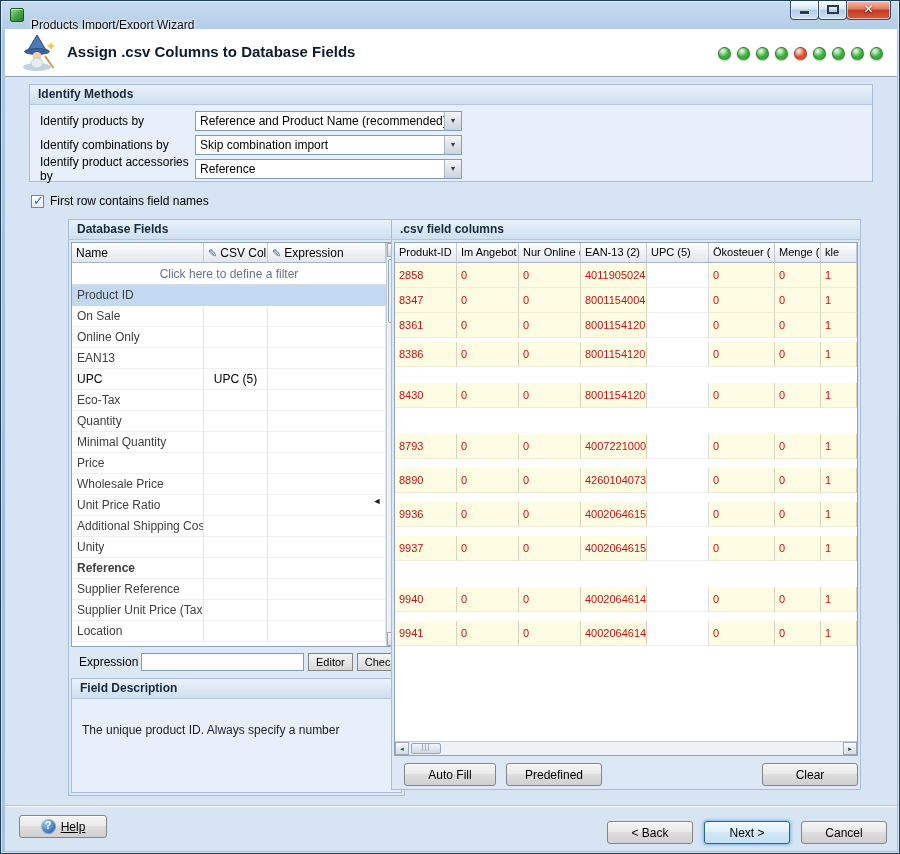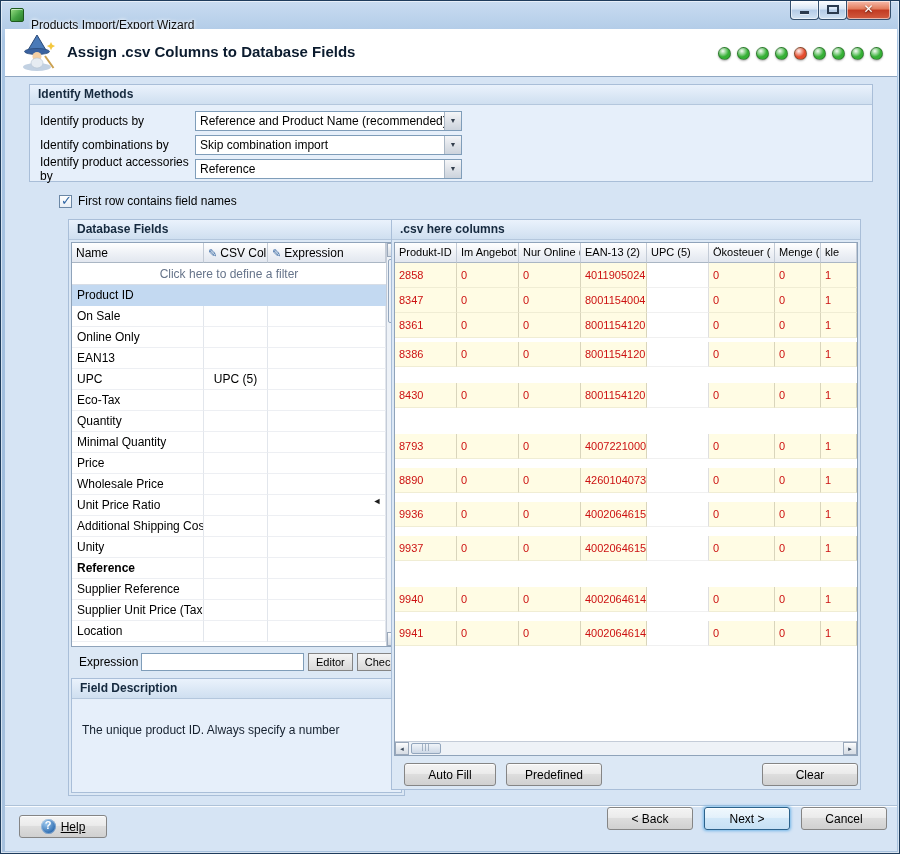--- a/index.html
+++ b/index.html
@@ -46,21 +46,21 @@
 .id-body { padding-top:4px; }
 .id-row { display:flex; align-items:center; height:24px; padding-left:10px; }
 .id-label { width:155px; }
 .combo { width:267px; height:20px; border:1px solid #7f9db9; background:#fff; display:flex; cursor:pointer; }
 .combo-text { flex:1; padding:2px 4px; white-space:nowrap; overflow:hidden; }
 .combo-btn { width:17px; border-left:1px solid #a9b6c4; position:relative;
   background:linear-gradient(180deg,#f5f6f8,#dfe3e9 50%,#ccd3dc); }
 .combo-btn::after { content:"▼"; position:absolute; left:0; right:0; top:5px; text-align:center; font-size:7px; color:#333e4c; }
 
 
-.check-row { position:absolute; left:26px; top:117px; display:flex; align-items:center; gap:6px; cursor:pointer;margin-left:28px; }
+.check-row { position:absolute; left:26px; top:117px; display:flex; align-items:center; gap:6px; cursor:pointer; }
 .cbox { width:13px; height:13px; border:1px solid #6b87a5; position:relative;
   background:linear-gradient(180deg,#fefefe,#e8eef5); }
 .cbox i::after { content:"✓"; position:absolute; left:1px; top:-3px; font-size:13px; font-weight:bold; color:#2f66a4; font-style:normal; }
 
 
 .panel { position:absolute; border:1px solid #a9bed8; background:#dce8f5; }
 #left-panel { left:24px; top:142px; width:337px; height:577px;margin-left:39px; }
 #right-panel { left:386px; top:142px; width:470px; height:571px; }
 
 
@@ -72,21 +72,21 @@
 .db-col-name { width:132px; }
 .db-col-csv { width:64px; }
 .db-col-expr { flex:1; }
 .edit-icon::before { content:"✎"; color:#3f6ea6; font-size:11px; }
 .db-filter { height:22px; width:calc(100% - 15px); line-height:22px; text-align:center; color:#66748a;
   border-bottom:1px solid #d7dde6; background:#fff; cursor:pointer; }
 .db-rows { width:calc(100% - 15px); }
 .db-row { display:flex; height:21px; cursor:pointer; background:#fff; }
 .db-c { border-right:1px solid #e2e6ec; border-bottom:1px solid #edeff3; padding:3px 5px 0; overflow:hidden; white-space:nowrap; }
 .db-row .db-col-csv { text-align:center; padding:3px 2px 0; }
-.db-row.red .db-col-name { color:#000000; }
+.db-row.red .db-col-name { color:#404040; }
 .db-row.bold .db-col-name { font-weight:bold; }
 .db-row.selected { background:#c3d9f1; }
 .db-row.selected .db-c { border-color:#c3d9f1; }
 
 
 .vsb { position:absolute; right:0; top:0; bottom:0; width:15px; background:#eef2f7; border-left:1px solid #c4ccd8; }
 .sb-btn { position:absolute; width:14px; height:14px; background:linear-gradient(180deg,#fdfdfd,#e6eaef 50%,#d7dde5);
   border:1px solid #9aa8ba; cursor:pointer; }
 .sb-btn::after { position:absolute; left:0; right:0; top:3px; text-align:center; font-size:6px; color:#3c4a5c; }
 .vsb .sb-up { top:0; left:0; } .vsb .sb-up::after { content:"▲"; }
@@ -132,21 +132,21 @@
 .splitter { position:absolute; left:365px; top:412px; width:14px; height:24px; cursor:pointer; text-align:center; }
 .splitter::after { content:"◄"; font-size:9px; color:#1c1c1c; line-height:24px; }
 
 
 .footer { position:absolute; left:0; right:0; bottom:0; height:46px; border-top:1px solid #aec2d8; box-shadow:inset 0 1px 0 rgba(255,255,255,.85); }
 .help-btn { position:absolute; left:14px; top:9px; width:88px; display:flex; align-items:center; justify-content:center; gap:5px; }
 .help-icon { width:15px; height:15px; border-radius:50%; position:relative; flex:0 0 15px;
   background:radial-gradient(circle at 35% 30%,#9cc8ee,#2e6cb0 70%,#1c4c86); box-shadow:inset 0 0 0 1px rgba(255,255,255,.35); }
 .help-icon::after { content:"?"; position:absolute; left:0; right:0; top:0; text-align:center; color:#fff; font-weight:bold; font-size:11px; }
 .help-label { text-decoration:underline; }
-.nav { position:absolute; right:10px; top:1px; display:flex; gap:11px; }
+.nav { position:absolute; right:10px; top:15px; display:flex; gap:11px; }
 .nav .btn { width:86px; }
 .btn.default { border-color:#2c628b; box-shadow:0 0 3px 1px #74b6e8, inset 0 1px 0 rgba(255,255,255,.85);
   background:linear-gradient(180deg,#f0f8fd,#e3f1fb 45%,#d2e8f8 50%,#c6e0f4); }
 </style>
 </head>
 <body>
 
 <div class="window">
 
   <div class="titlebar">
@@ -367,21 +367,21 @@
 
         <div class="group" id="fdesc">
           <div class="group-header">Field Description</div>
           <div class="fdesc-body">The unique product ID. Always specify a number</div>
         </div>
       </div>
 
       <div class="splitter"></div>
 
       <div class="panel" id="right-panel">
-        <div class="group-header">.csv here columns</div>
+        <div class="group-header">.csv field columns</div>
 
         <div class="csv-table">
           <div class="csv-header">
             <div class="csv-h c0">Produkt-ID</div>
             <div class="csv-h c1">Im Angebot</div>
             <div class="csv-h c2">Nur Online (</div>
             <div class="csv-h c3">EAN-13 (2)</div>
             <div class="csv-h c4">UPC (5)</div>
             <div class="csv-h c5">Ökosteuer (</div>
             <div class="csv-h c6">Menge (7)</div>

